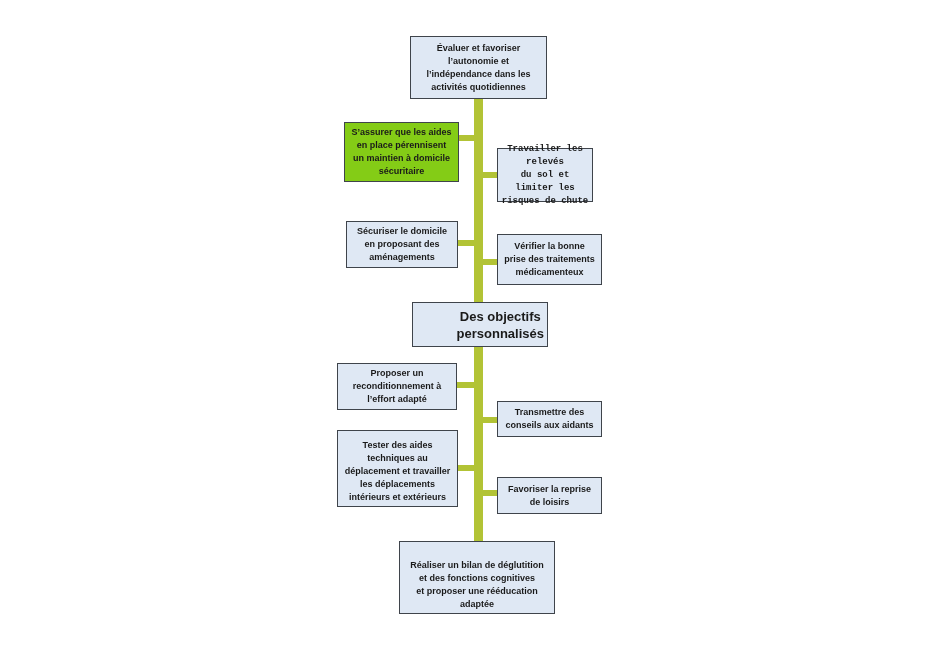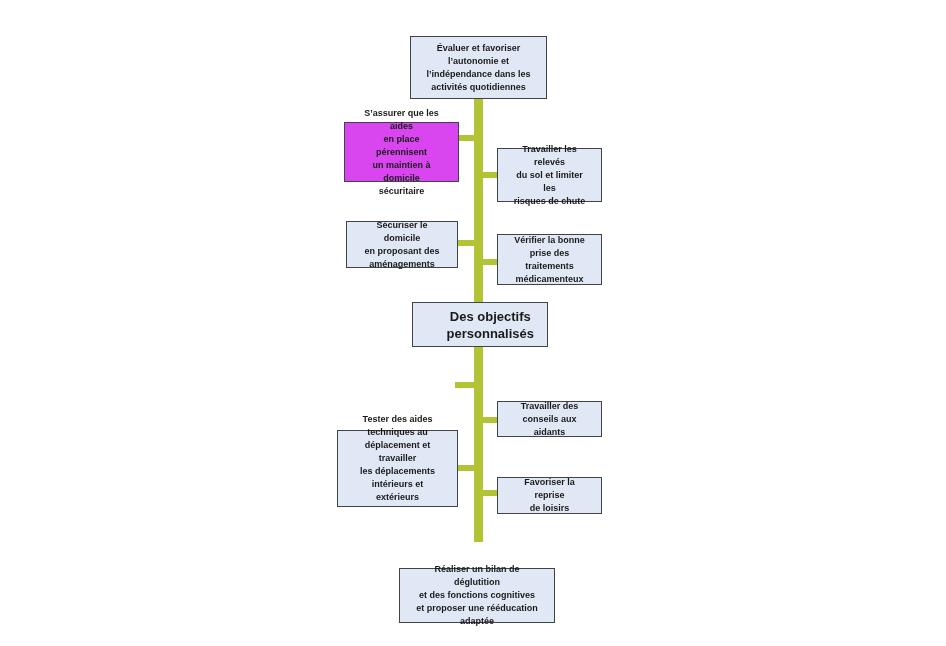--- a/index.html
+++ b/index.html
@@ -26,38 +26,38 @@
     border: 1.5px solid #3f444b;
     color: #1a1a1a;
     font-weight: bold;
     font-size: 9px;
     line-height: 13px;
     text-align: center;
     white-space: pre-line;
     display: flex;
     align-items: center;
     justify-content: center;
-    padding: 2px 13px;
+    padding: 2px 3px;
   }
   .node-center {
     font-size: 13px;
     line-height: 17px;
   }
   
   #n-top    { left: 410px; top:  36px; width: 137px; height: 63px; }
   #n-l1     { left: 344px; top: 122px; width: 115px; height: 60px; }
-  #n-r1     { left: 497px; top: 148px; width: 105px; height: 54px; }
+  #n-r1     { left: 497px; top: 148px; width: 96px; height: 54px; font-family: Liberation Mono, monospace; }
   #n-l2     { left: 346px; top: 221px; width: 112px; height: 47px; }
   #n-r2     { left: 497px; top: 234px; width: 105px; height: 51px; }
   #n-center { left: 412px; top: 302px; width: 136px; height: 45px; justify-content: flex-end; }
   #n-l3     { left: 337px; top: 363px; width: 120px; height: 47px; }
   #n-r3     { left: 497px; top: 401px; width: 105px; height: 36px; }
   #n-l4     { left: 337px; top: 430px; width: 121px; height: 77px; align-items: flex-end; }
   #n-r4     { left: 497px; top: 477px; width: 105px; height: 37px; }
-  #n-bottom { left: 399px; top: 568px; width: 156px; height: 55px; }
+  #n-bottom { left: 399px; top: 541px; width: 156px; height: 73px; align-items: flex-end; }
   #c-l1 { left: 455px; top: 135px; width: 22px; }
   #c-r1 { left: 480px; top: 172px; width: 19px; }
   #c-l2 { left: 455px; top: 240px; width: 22px; }
   #c-r2 { left: 480px; top: 259px; width: 19px; }
   #c-l3 { left: 455px; top: 382px; width: 22px; }
   #c-r3 { left: 480px; top: 417px; width: 19px; }
   #c-l4 { left: 455px; top: 465px; width: 22px; }
   #c-r4 { left: 480px; top: 490px; width: 19px; }
 </style>
 </head>
@@ -76,21 +76,21 @@
   <div class="conn" id="c-l4" style="background: rgb(178, 195, 53);"></div>
   <div class="conn" id="c-r4" style="background: rgb(178, 195, 53);"></div>
 
   <div class="node" id="n-top" style="background: rgb(223, 232, 244); border-color: rgb(63, 68, 75);">
     <span>Évaluer et favoriser
 l’autonomie et
 l’indépendance dans les
 activités quotidiennes</span>
   </div>
 
-  <div class="node" id="n-l1" style="background: #d946ef; border-color: rgb(63, 68, 75);">
+  <div class="node" id="n-l1" style="background: #84cc16; border-color: rgb(63, 68, 75);">
     <span>S’assurer que les aides
 en place pérennisent
 un maintien à domicile
 sécuritaire</span>
   </div>
 
   <div class="node" id="n-r1" style="background: rgb(223, 232, 244); border-color: rgb(63, 68, 75);">
     <span>Travailler les relevés
 du sol et limiter les
 risques de chute</span>
@@ -106,23 +106,28 @@
     <span>Vérifier la bonne
 prise des traitements
 médicamenteux</span>
   </div>
 
   <div class="node node-center" id="n-center" style="background: rgb(223, 232, 244); border-color: rgb(63, 68, 75);">
     <span>Des objectifs
 personnalisés</span>
   </div>
 
+  <div class="node" id="n-l3" style="background: rgb(223, 232, 244); border-color: rgb(63, 68, 75);">
+    <span>Proposer un
+reconditionnement à
+l’effort adapté</span>
+  </div>
 
   <div class="node" id="n-r3" style="background: rgb(223, 232, 244); border-color: rgb(63, 68, 75);">
-    <span>Travailler des
+    <span>Transmettre des
 conseils aux aidants</span>
   </div>
 
   <div class="node" id="n-l4" style="background: rgb(223, 232, 244); border-color: rgb(63, 68, 75);">
     <span>Tester des aides
 techniques au
 déplacement et travailler
 les déplacements
 intérieurs et extérieurs</span>
   </div>

